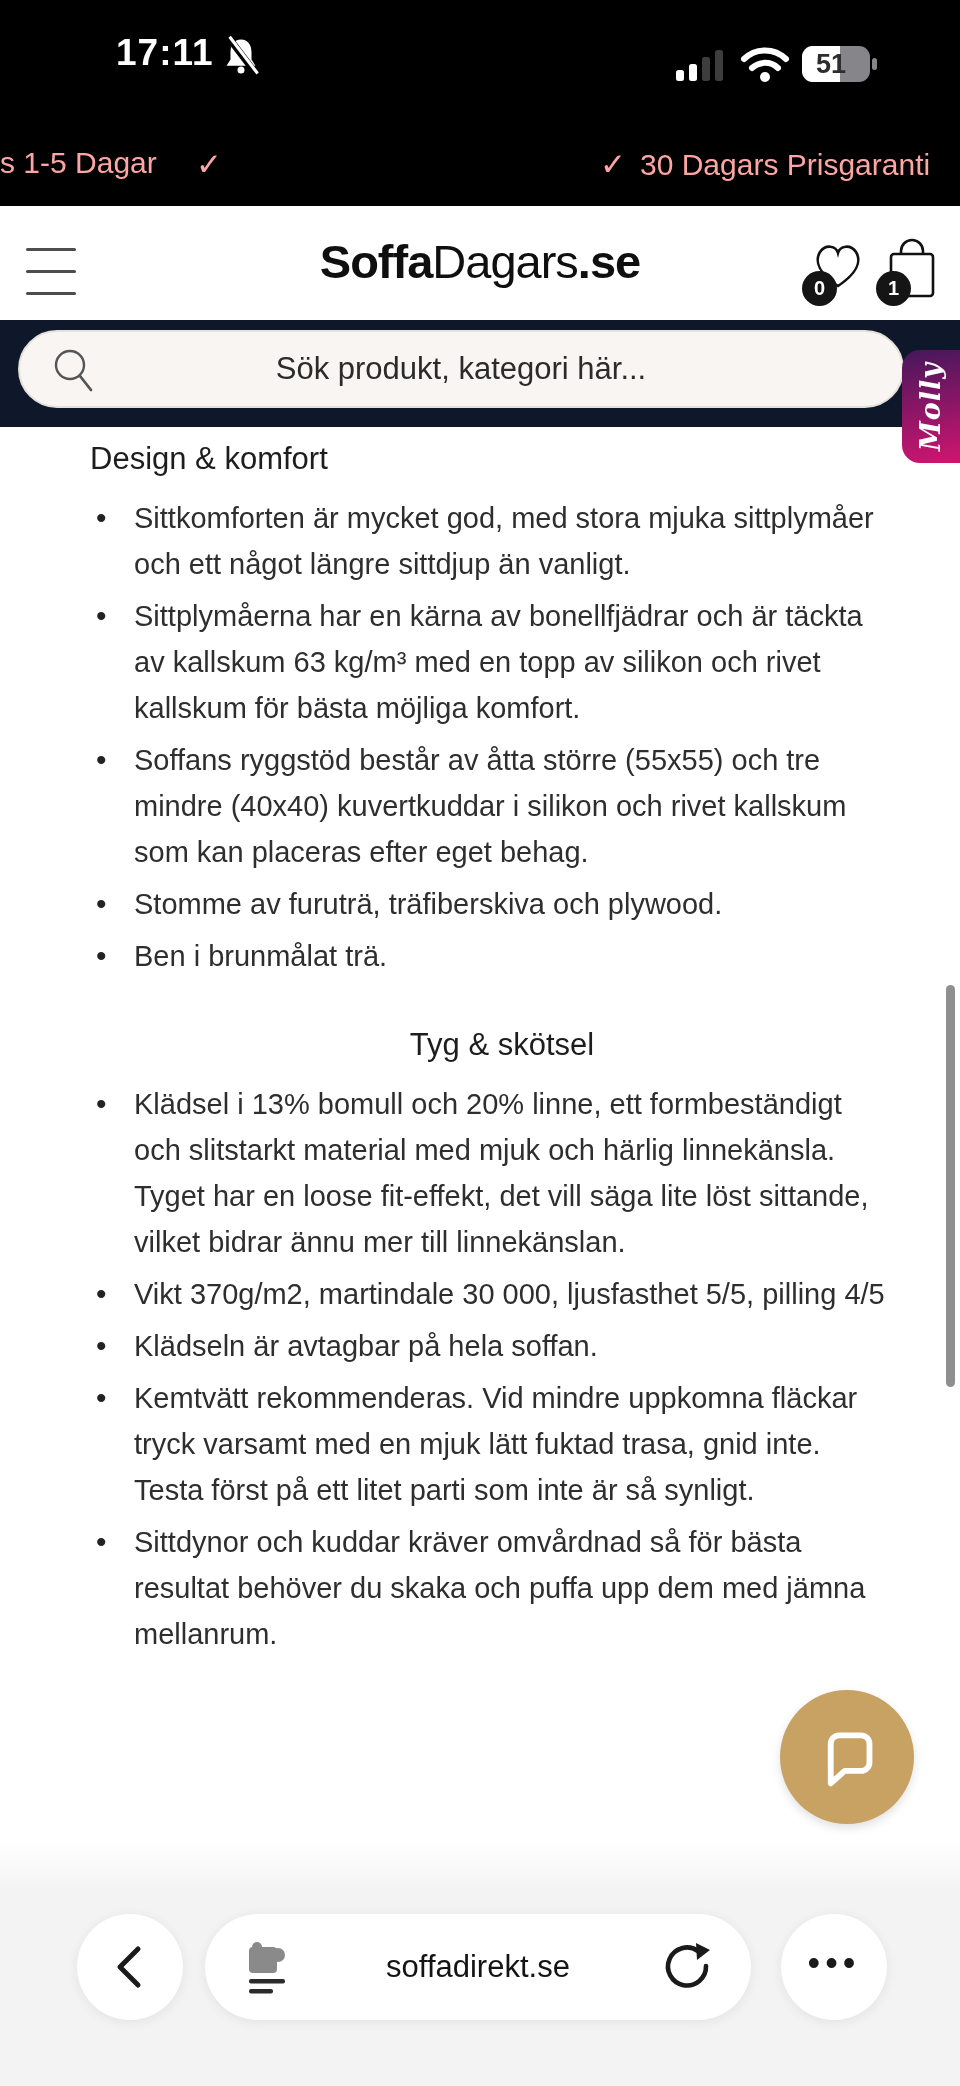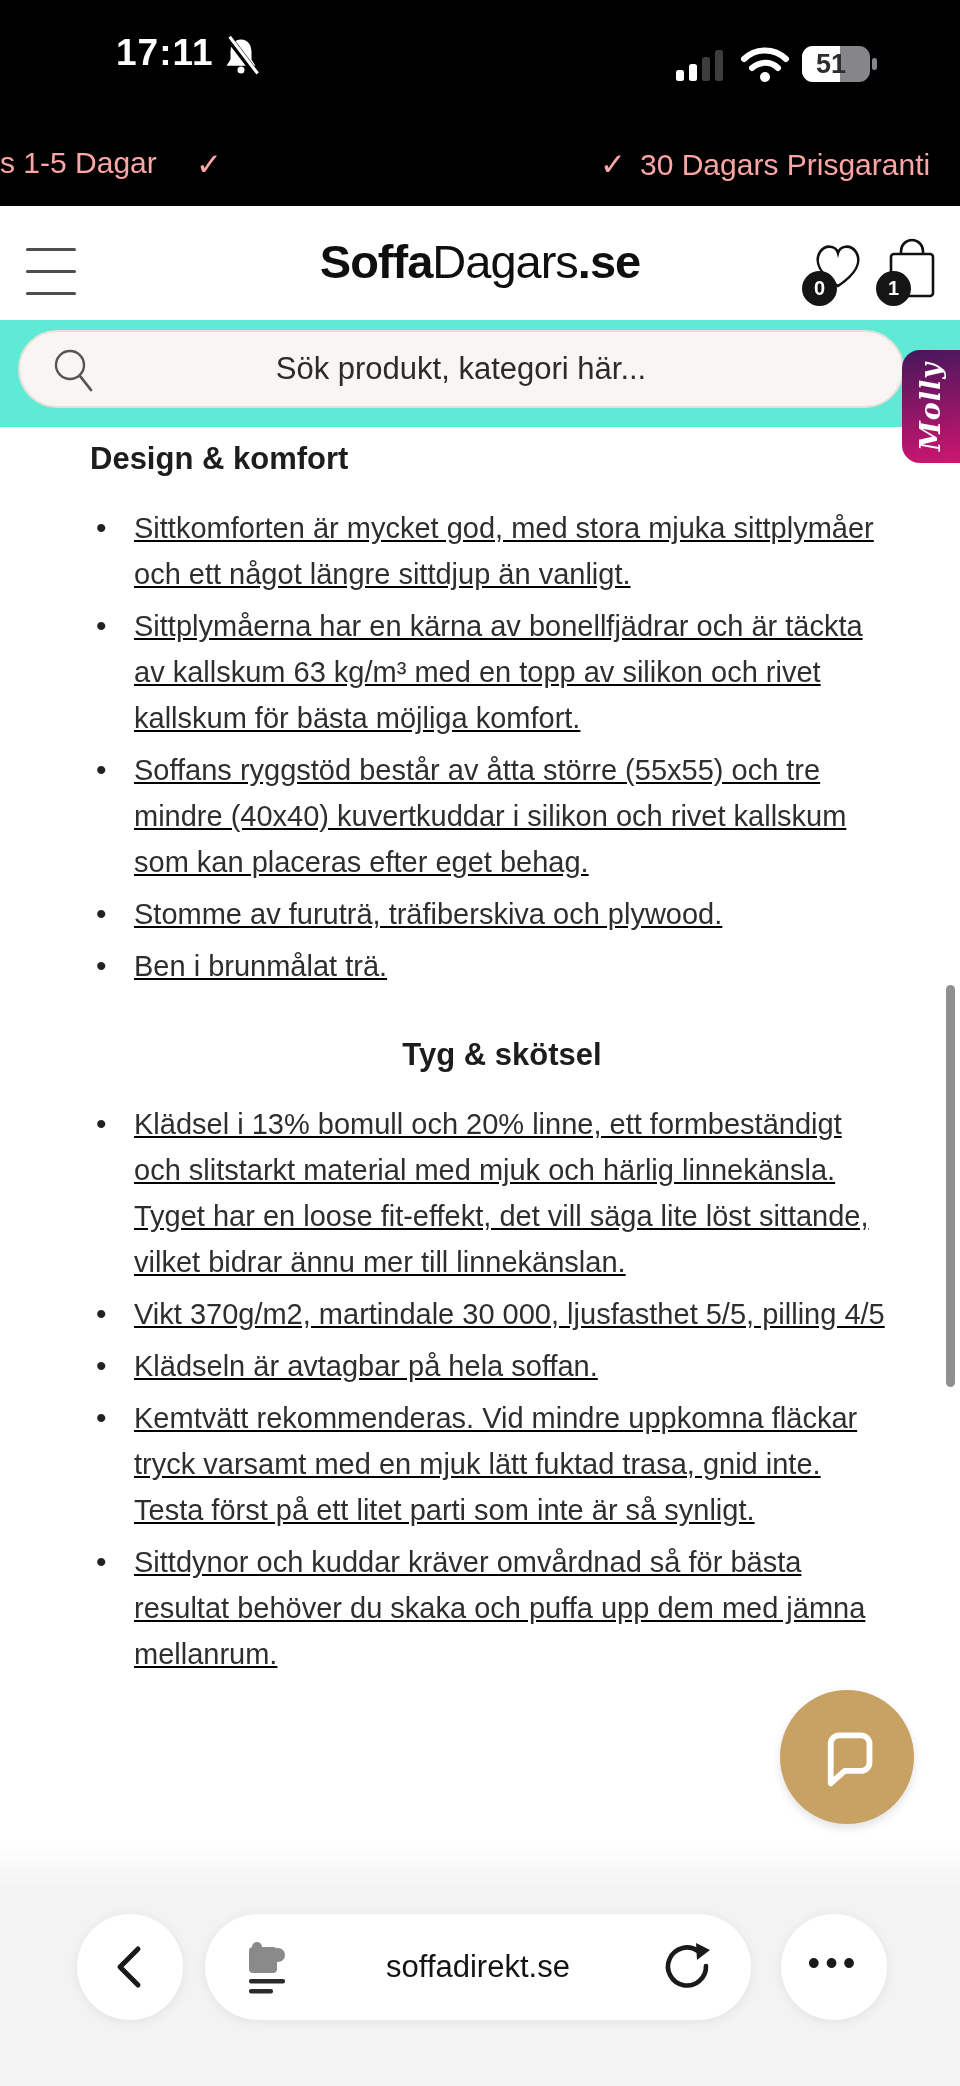--- a/index.html
+++ b/index.html
@@ -26,38 +26,38 @@
   .hamburger span{display:block;height:3px;background:#4d4d4d;margin-bottom:19px;border-radius:2px;}
   .logo{position:absolute;left:0;top:26px;width:960px;text-align:center;font-size:47px;color:#0f0f0f;letter-spacing:-1px;}
   .logo .b{font-weight:700;}
   .logo .l{font-weight:400;}
   .icon-btn{position:absolute;top:28px;width:60px;height:66px;cursor:pointer;}
   .heart-btn{left:808px;}
   .bag-btn{left:882px;}
   .badge{position:absolute;left:-6px;bottom:-4px;width:35px;height:35px;border-radius:50%;background:#151515;color:#fff;
          font-size:20px;font-weight:bold;display:flex;align-items:center;justify-content:center;}
   
-  .search-section{position:absolute;left:0;top:320px;width:960px;height:107px;background:#5eead4;
+  .search-section{position:absolute;left:0;top:320px;width:960px;height:107px;background:#0f172a;
                   border-bottom:1px solid #ebe7e3;box-shadow:0 4px 7px rgba(0,0,0,0.05);}
   .search-pill{position:absolute;left:18px;top:10px;width:886px;height:78px;background:#f8f5f2;
                border:2px solid #e6e0da;border-radius:42px;box-sizing:border-box;cursor:text;}
   .search-pill .mag{position:absolute;left:30px;top:14px;}
   .search-pill .ph{position:absolute;left:0;top:0;width:100%;height:74px;line-height:74px;text-align:center;
                    font-size:31px;color:#2b2b2b;}
   
   .molly-tab{position:absolute;right:0;top:350px;width:58px;height:113px;border-radius:18px 0 0 18px;
              display:flex;align-items:center;justify-content:center;z-index:8;cursor:pointer;}
   .molly-tab .lbl{transform:rotate(-90deg);color:#fff;font-family:"DejaVu Serif",serif;
                   font-style:italic;font-weight:bold;font-size:27px;letter-spacing:1px;}
   
   .content{position:absolute;left:0;top:427px;width:960px;height:1433px;background:#fff;
            box-sizing:border-box;padding:0 46px 0 90px;overflow:hidden;}
-  .section-heading{font-size:31px;font-weight:700;color:#1d1d1d;margin:14px 0 0 0;}
+  .section-heading{font-size:31px;font-weight:400;color:#1d1d1d;margin:14px 0 0 0;}
   .section + .section .section-heading{margin-top:48px;text-align:center;}
-  .bullet-list{list-style:none;margin:28px 0 0 0;padding:0;text-decoration:underline;}
+  .bullet-list{list-style:none;margin:18px 0 0 0;padding:0;}
   .bullet-list li{position:relative;padding-left:44px;font-size:29px;line-height:46px;color:#2e2e2e;
                   margin-bottom:6px;max-width:760px;}
   .bullet-list li::before{content:"•";position:absolute;left:6px;top:0;font-size:30px;color:#222;}
   
   .scrollbar{position:absolute;right:5px;top:985px;width:9px;height:402px;background:#8f8f8f;border-radius:5px;z-index:9;}
   
   .chat-button{position:absolute;left:780px;top:1690px;width:134px;height:134px;border-radius:50%;
                display:flex;align-items:center;justify-content:center;z-index:10;cursor:pointer;
                box-shadow:0 4px 10px rgba(0,0,0,0.12);}
   

